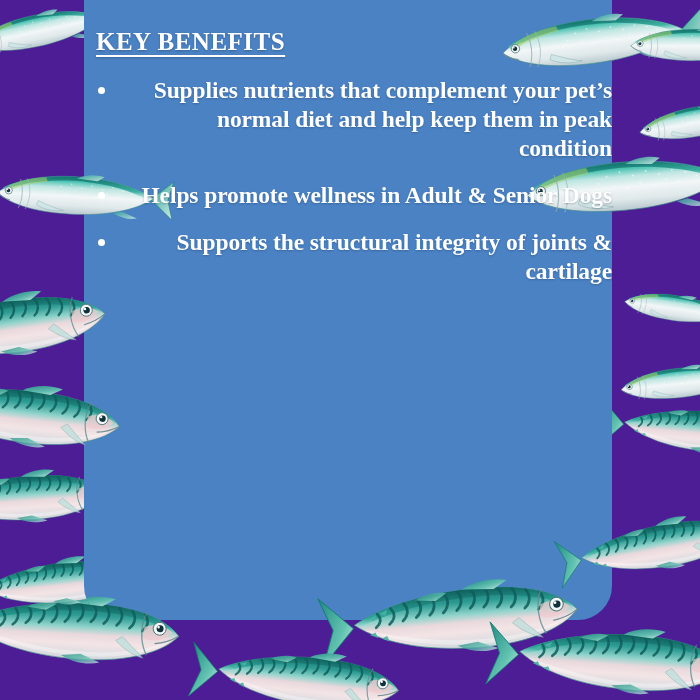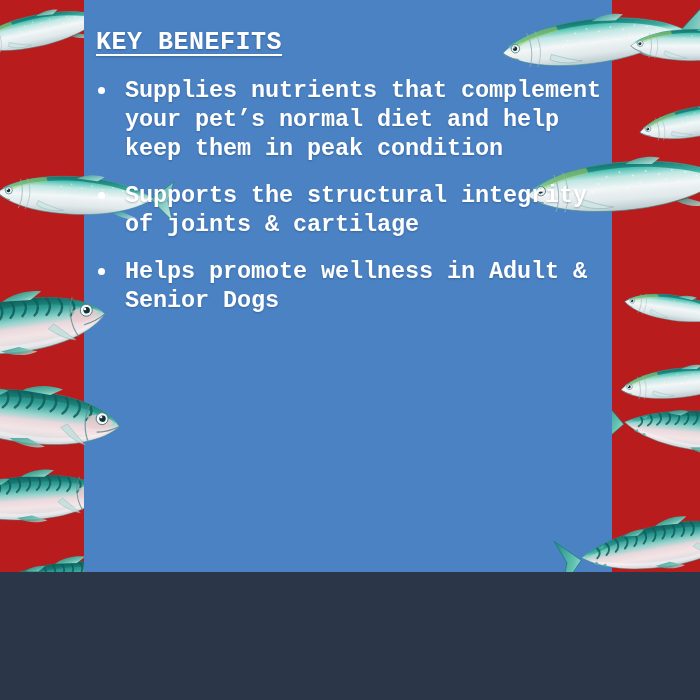--- a/index.html
+++ b/index.html
@@ -3,24 +3,24 @@
 <meta charset="utf-8">
 <style>
   html, body {
     margin: 0;
     padding: 0;
     background: #2b3648;
   }
   #stage {
     position: relative;
     width: 700px;
-    height: 572px;
+    height: 700px;
     overflow: hidden;
-    background: #b91c1c;
-    font-family: Liberation Mono, monospace;
+    background: #4c1d95;
+    font-family: Liberation Serif, serif;
   }
   #fish-layer {
     position: absolute;
     inset: 0;
     width: 700px;
     height: 700px;
   }
   #panel {
     position: absolute;
     left: 84px;
@@ -85,21 +85,21 @@
   }
   .bullet-dot {
     position: absolute;
     left: 2px;
     top: 11px;
     width: 7px;
     height: 7px;
     border-radius: 50%;
     background: #ffffff;
   }
-  .bullet-text { display: block; }
+  .bullet-text { display: block; text-align: right; }
 </style>
 </head>
 <body>
 
 <div id="stage">
 
   <svg id="fish-layer" viewBox="0 0 700 700">
     <defs>
 
       <linearGradient id="sardBody" x1="0" y1="0" x2="0" y2="1">
@@ -340,22 +340,22 @@
     <div id="content">
       <div id="title">KEY BENEFITS</div>
 
       <ul id="bullets">
         <li class="bullet">
           <span class="bullet-dot"></span>
           <span class="bullet-text">Supplies nutrients that complement your pet’s normal diet and help keep them in peak condition</span>
         </li>
         <li class="bullet">
           <span class="bullet-dot"></span>
-          <span class="bullet-text">Supports the structural integrity of joints &amp; cartilage</span>
+          <span class="bullet-text">Helps promote wellness in Adult &amp; Senior Dogs</span>
         </li>
         <li class="bullet">
           <span class="bullet-dot"></span>
-          <span class="bullet-text">Helps promote wellness in Adult &amp; Senior Dogs</span>
+          <span class="bullet-text">Supports the structural integrity of joints &amp; cartilage</span>
         </li>
       </ul>
     </div>
   </div>
 </div>
 
 </body></html>

